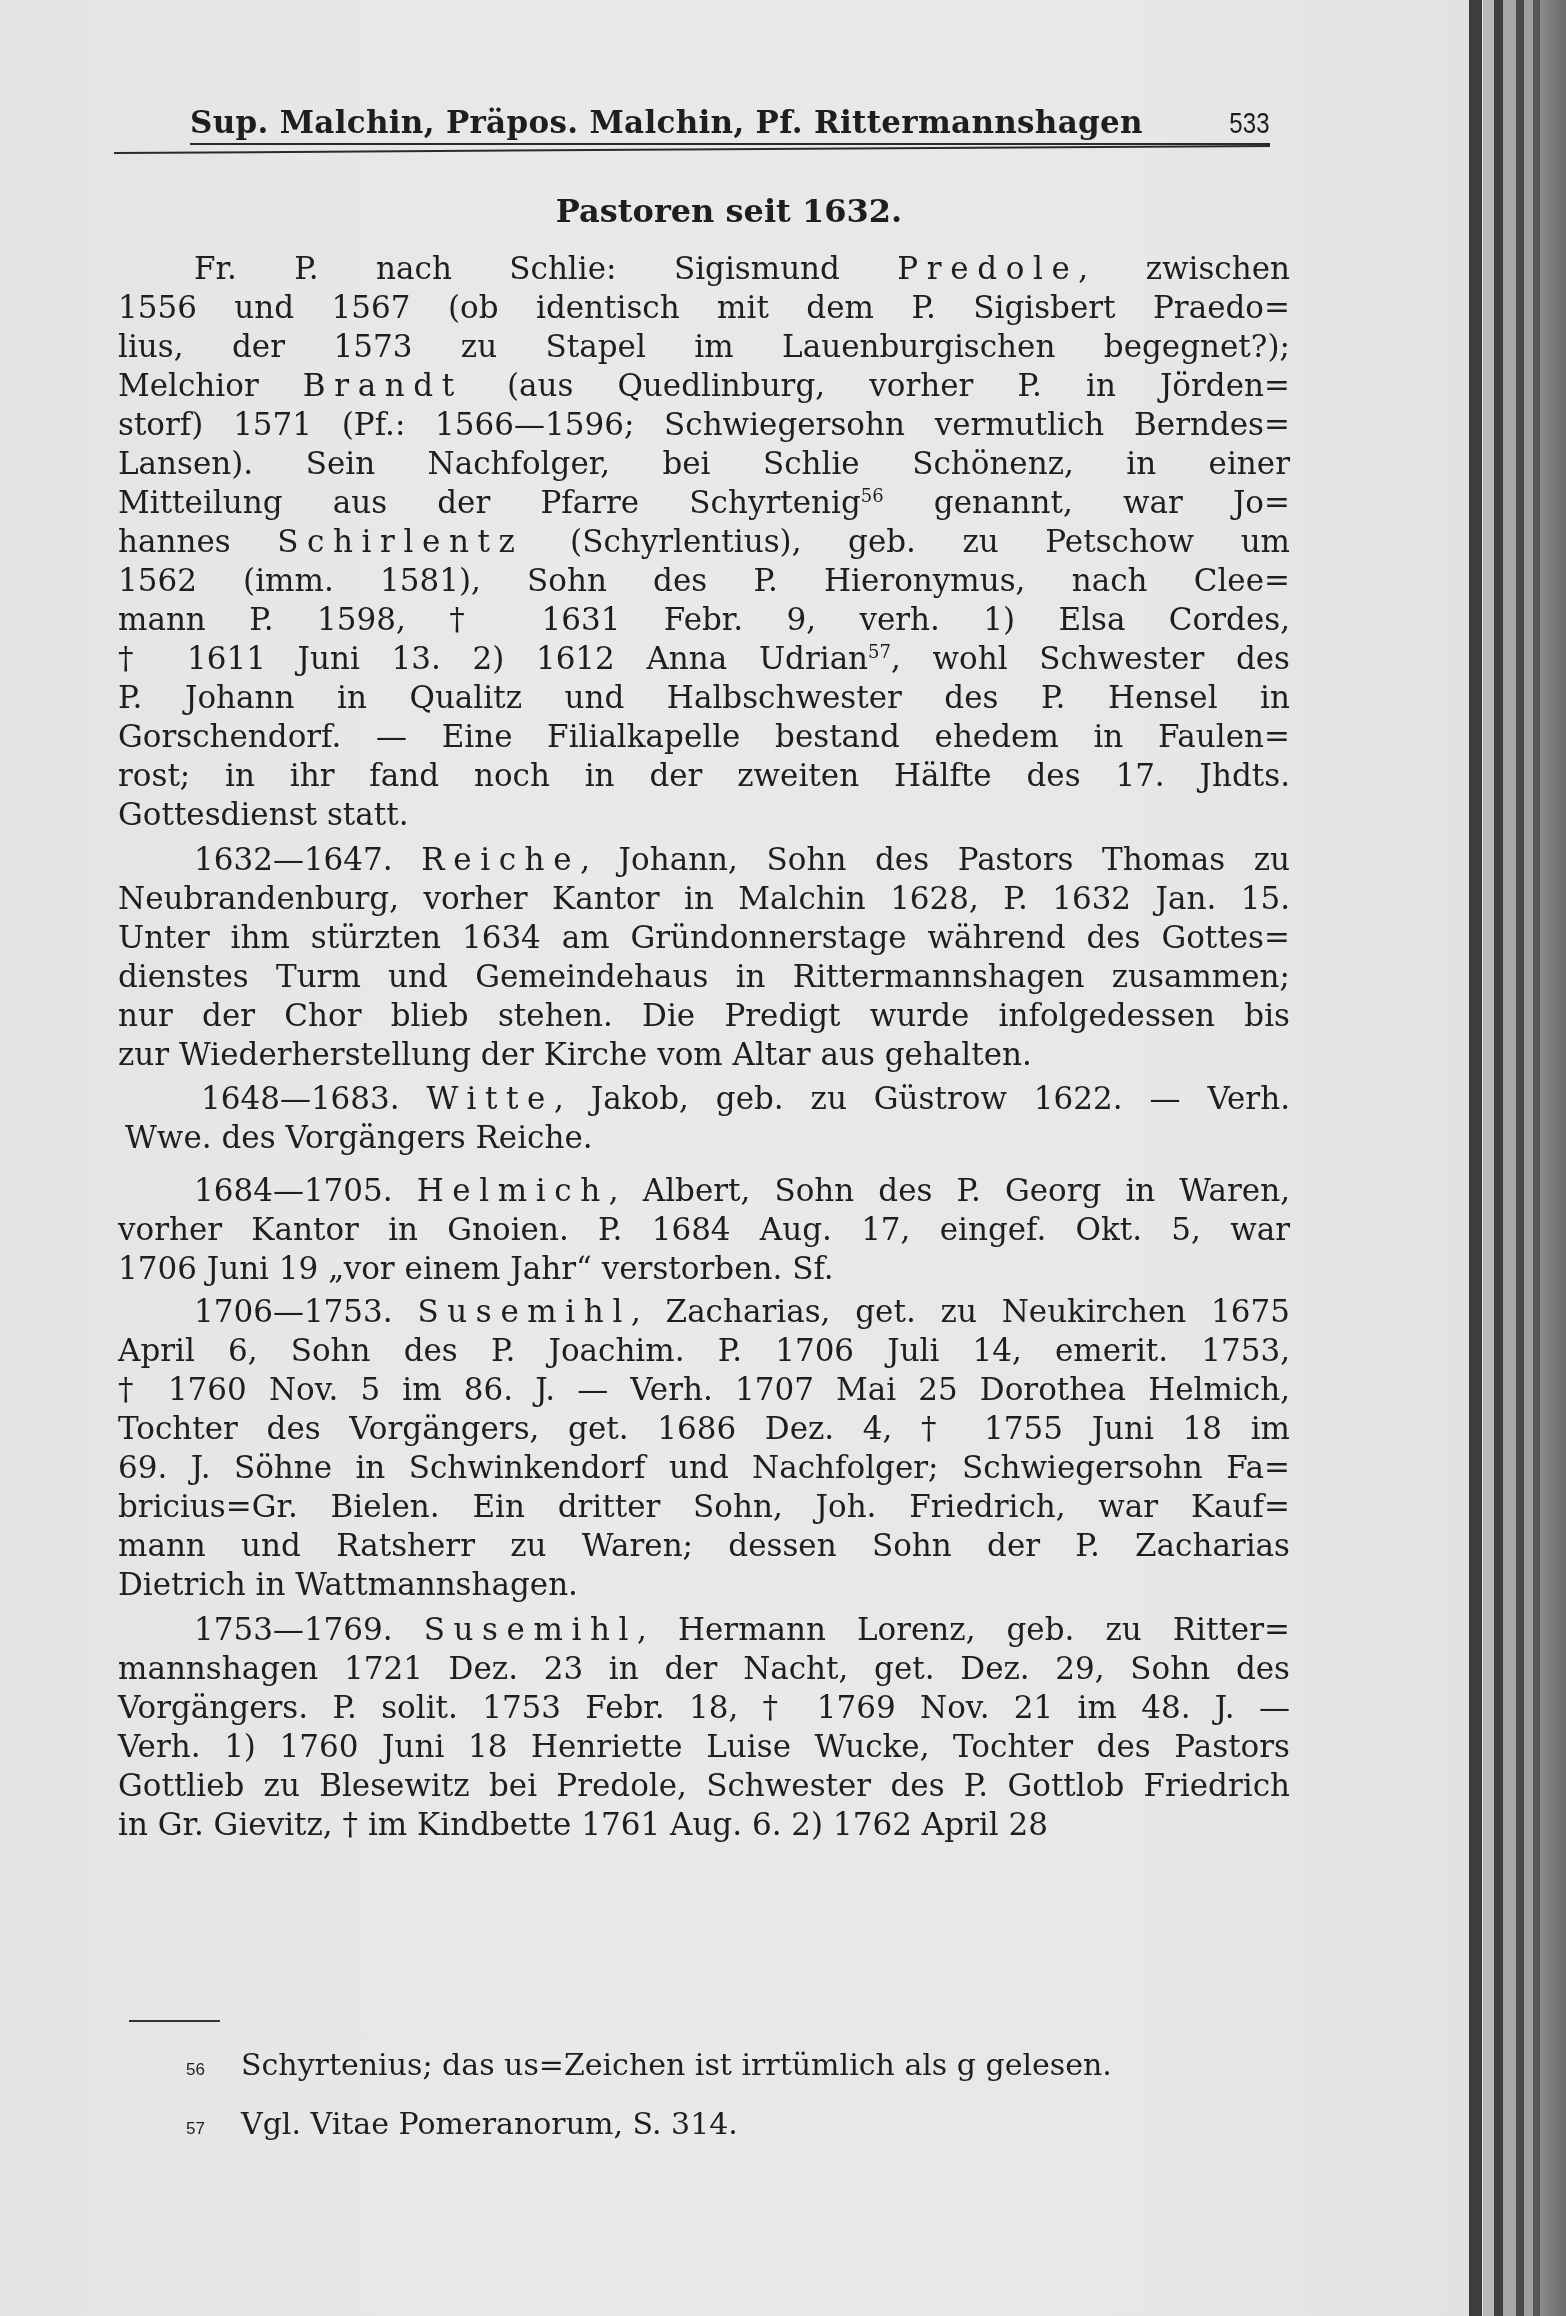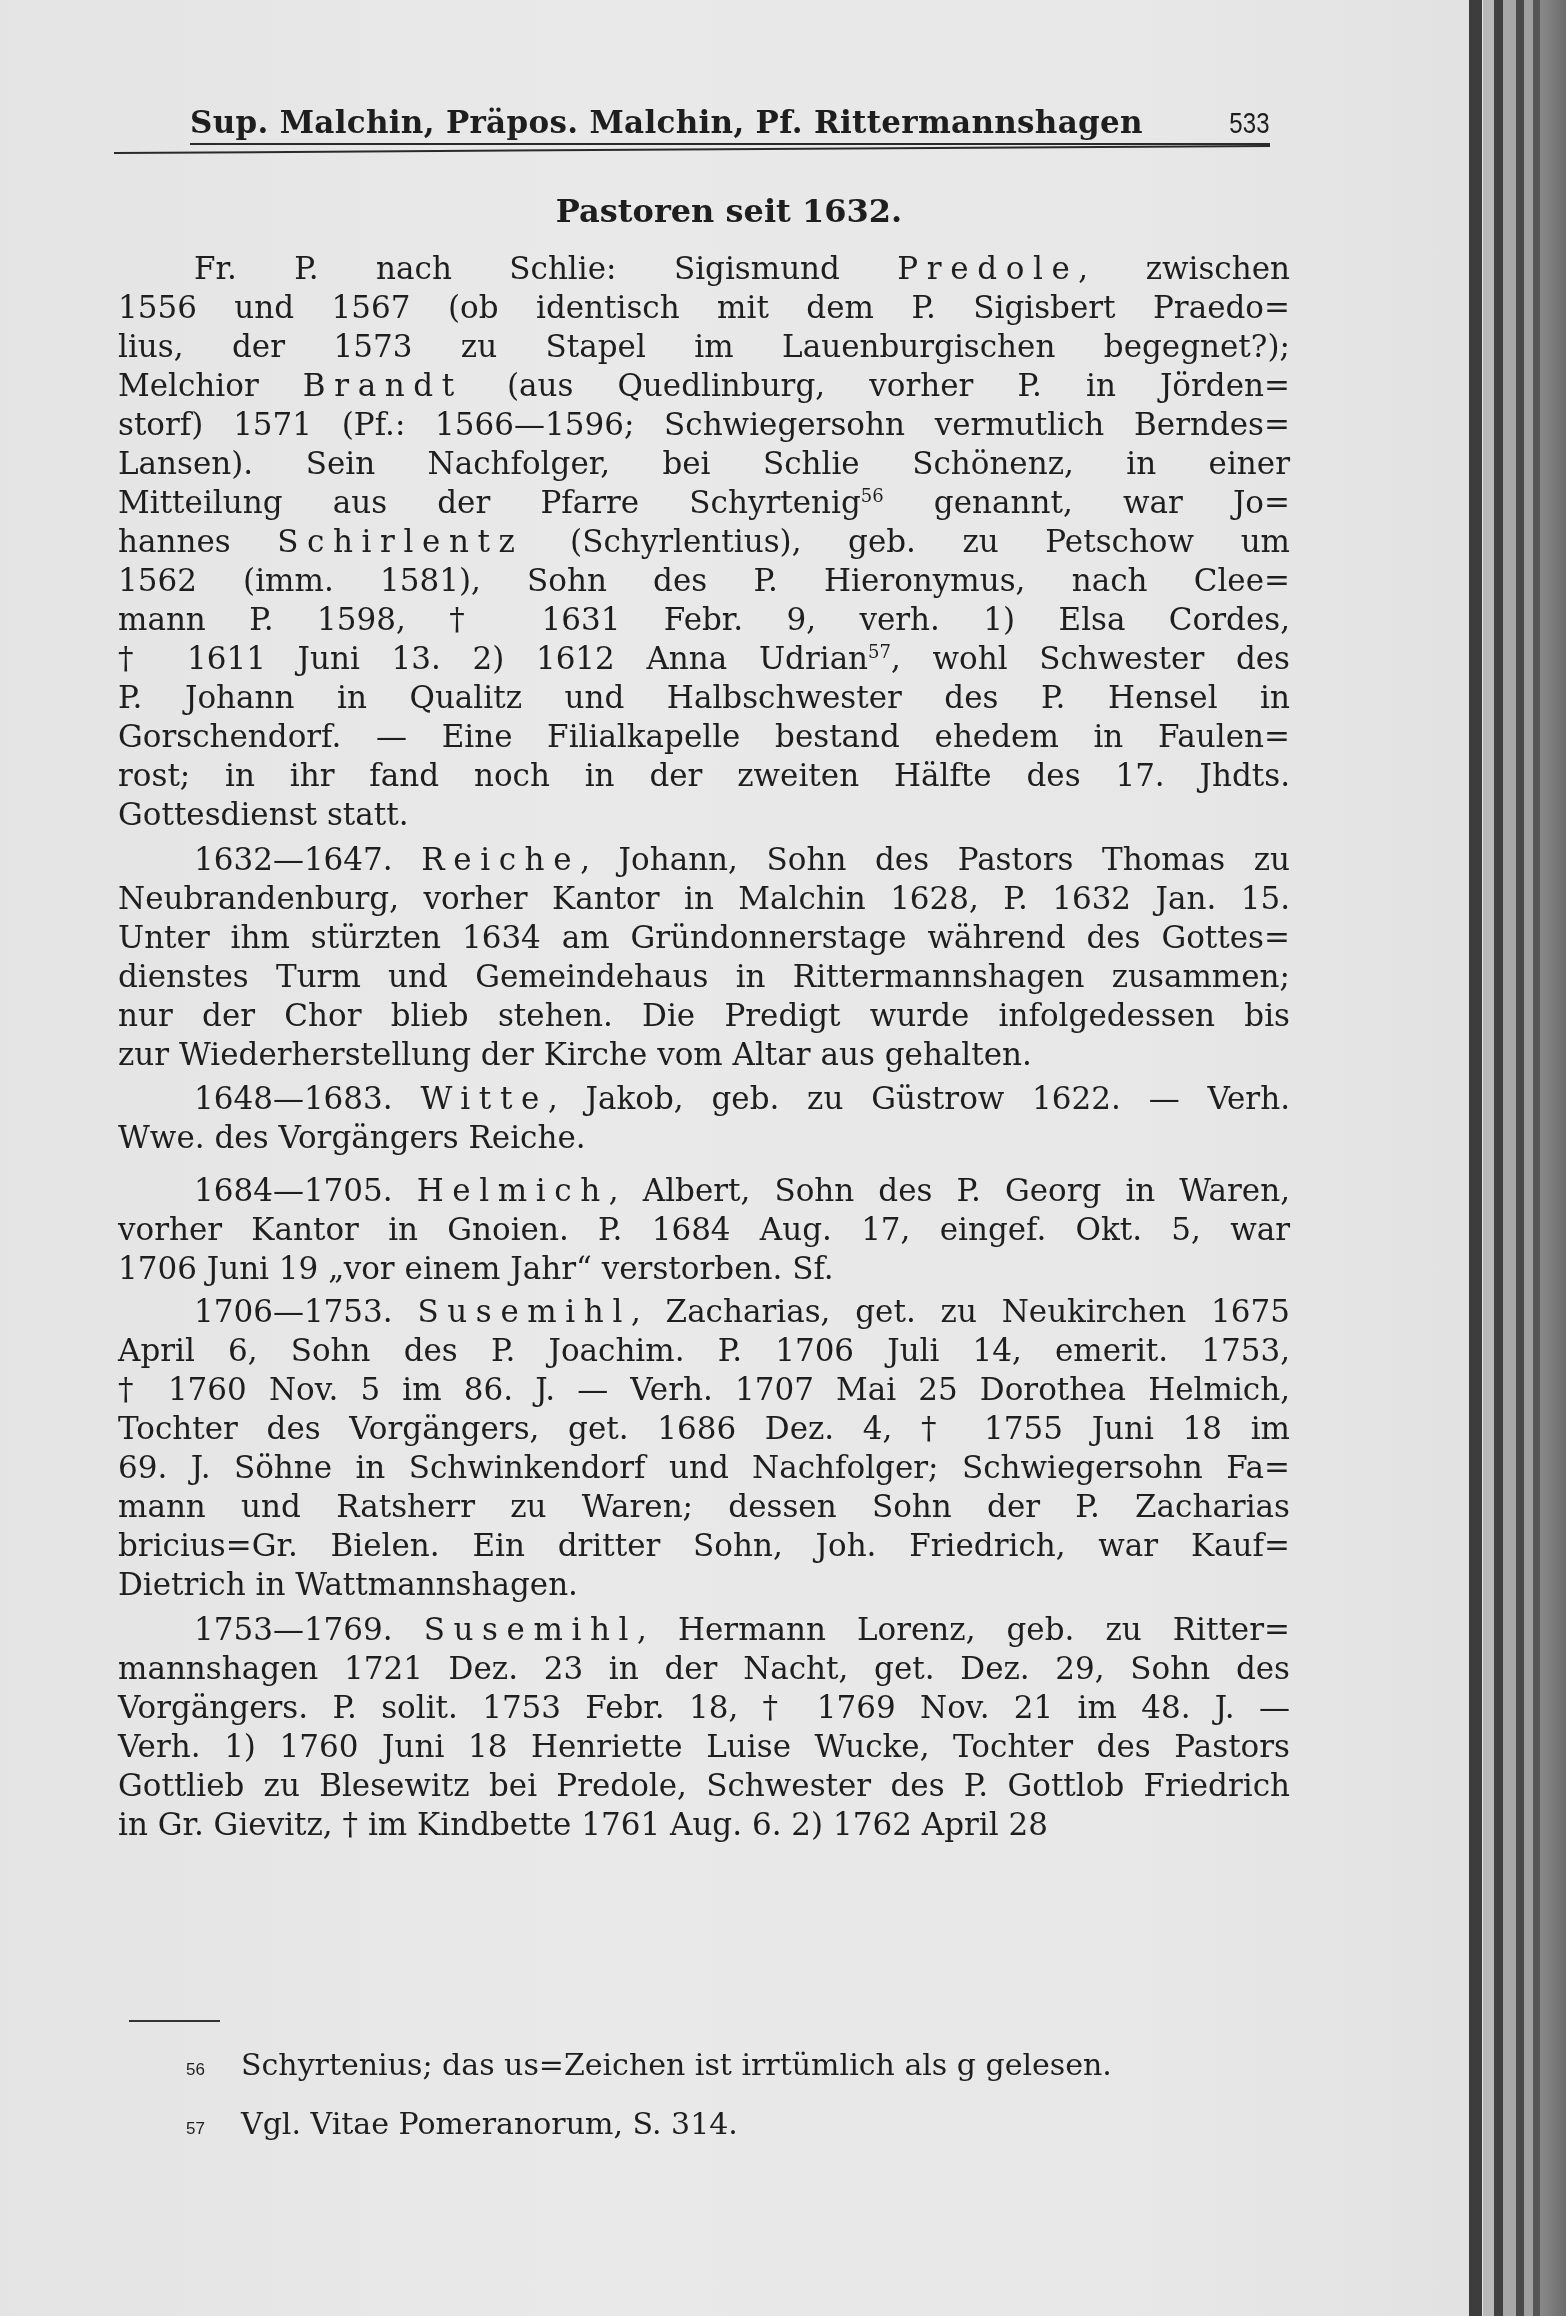--- a/index.html
+++ b/index.html
@@ -177,37 +177,37 @@
       <span class="line last">Gottesdienst statt.</span>
     </div>
     <div class="para" style="margin-top: 5.7px;">
       <span class="line indent">1632—1647. <span class="spaced">Reiche</span>, Johann, Sohn des Pastors Thomas zu</span>
       <span class="line">Neubrandenburg, vorher Kantor in Malchin 1628, P. 1632 Jan. 15.</span>
       <span class="line">Unter ihm stürzten 1634 am Gründonnerstage während des Gottes=</span>
       <span class="line">dienstes Turm und Gemeindehaus in Rittermannshagen zusammen;</span>
       <span class="line">nur der Chor blieb stehen. Die Predigt wurde infolgedessen bis</span>
       <span class="line last">zur Wiederherstellung der Kirche vom Altar aus gehalten.</span>
     </div>
-    <div class="para" style="margin-top: 5.7px;">
+    <div class="para" style="margin-top: 5.7px; margin-left: 7px;">
       <span class="line indent">1648—1683. <span class="spaced">Witte</span>, Jakob, geb. zu Güstrow 1622. — Verh.</span>
       <span class="line last">Wwe. des Vorgängers Reiche.</span>
     </div>
     <div class="para" style="margin-top: 14px;">
       <span class="line indent">1684—1705. <span class="spaced">Helmich</span>, Albert, Sohn des P. Georg in Waren,</span>
       <span class="line">vorher Kantor in Gnoien. P. 1684 Aug. 17, eingef. Okt. 5, war</span>
       <span class="line last">1706 Juni 19 „vor einem Jahr“ verstorben. Sf.</span>
     </div>
     <div class="para" style="margin-top: 4px;">
       <span class="line indent">1706—1753. <span class="spaced">Susemihl</span>, Zacharias, get. zu Neukirchen 1675</span>
       <span class="line">April 6, Sohn des P. Joachim. P. 1706 Juli 14, emerit. 1753,</span>
       <span class="line">† 1760 Nov. 5 im 86. J. — Verh. 1707 Mai 25 Dorothea Helmich,</span>
       <span class="line">Tochter des Vorgängers, get. 1686 Dez. 4, † 1755 Juni 18 im</span>
       <span class="line">69. J. Söhne in Schwinkendorf und Nachfolger; Schwiegersohn Fa=</span>
+      <span class="line">bricius=Gr. Bielen. Ein dritter Sohn, Joh. Friedrich, war Kauf=</span>
       <span class="line">mann und Ratsherr zu Waren; dessen Sohn der P. Zacharias</span>
-      <span class="line">bricius=Gr. Bielen. Ein dritter Sohn, Joh. Friedrich, war Kauf=</span>
       <span class="line last">Dietrich in Wattmannshagen.</span>
     </div>
     <div class="para" style="margin-top: 5.7px;">
       <span class="line indent">1753—1769. <span class="spaced">Susemihl</span>, Hermann Lorenz, geb. zu Ritter=</span>
       <span class="line">mannshagen 1721 Dez. 23 in der Nacht, get. Dez. 29, Sohn des</span>
       <span class="line">Vorgängers. P. solit. 1753 Febr. 18, † 1769 Nov. 21 im 48. J. —</span>
       <span class="line">Verh. 1) 1760 Juni 18 Henriette Luise Wucke, Tochter des Pastors</span>
       <span class="line">Gottlieb zu Blesewitz bei Predole, Schwester des P. Gottlob Friedrich</span>
       <span class="line last">in Gr. Gievitz, † im Kindbette 1761 Aug. 6. 2) 1762 April 28</span>
     </div>

